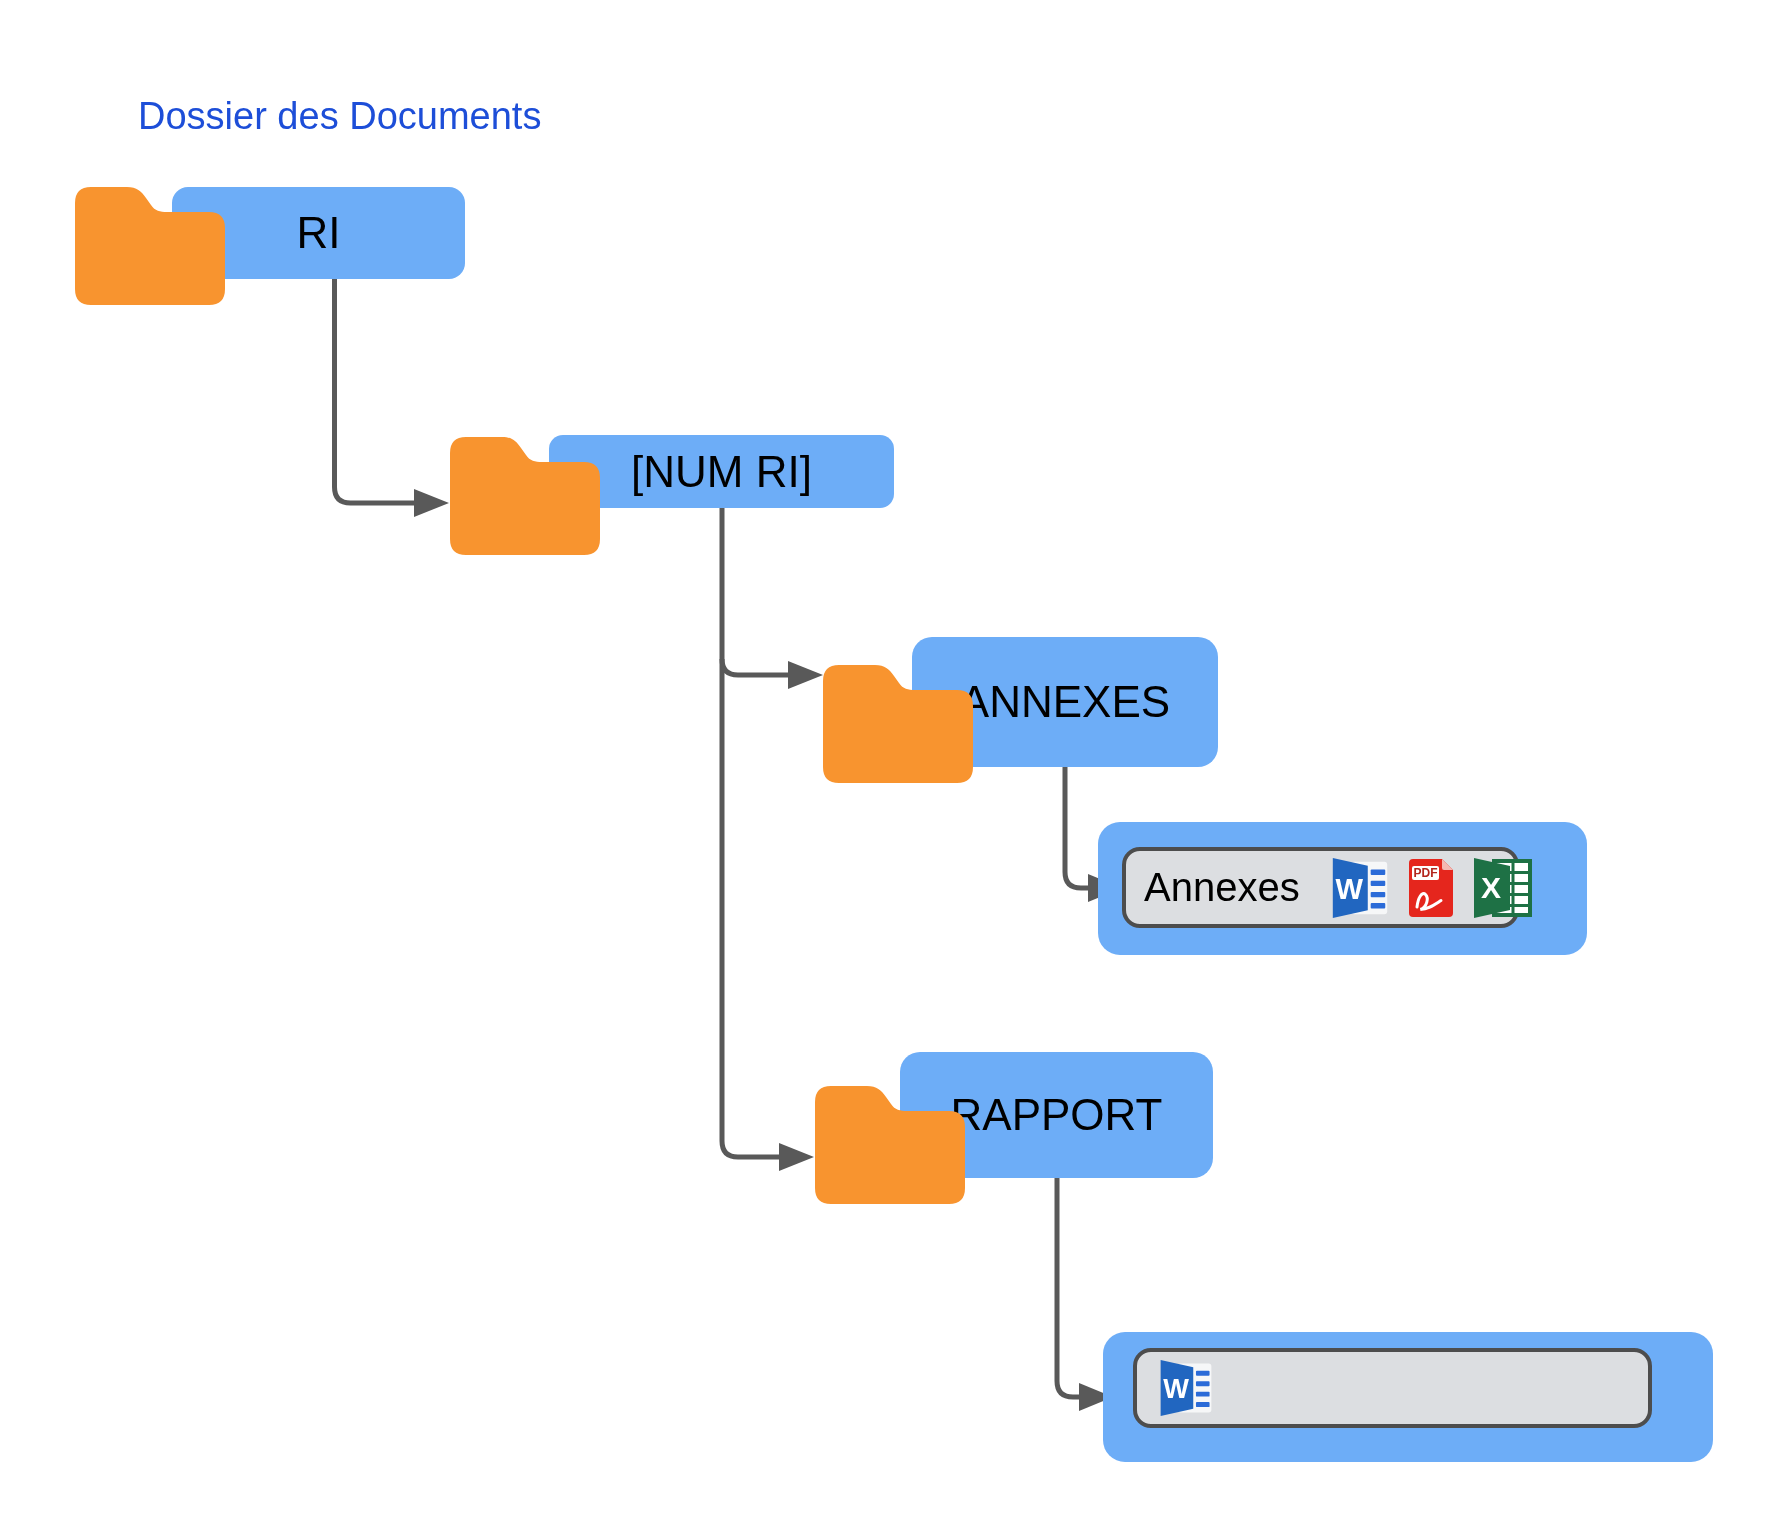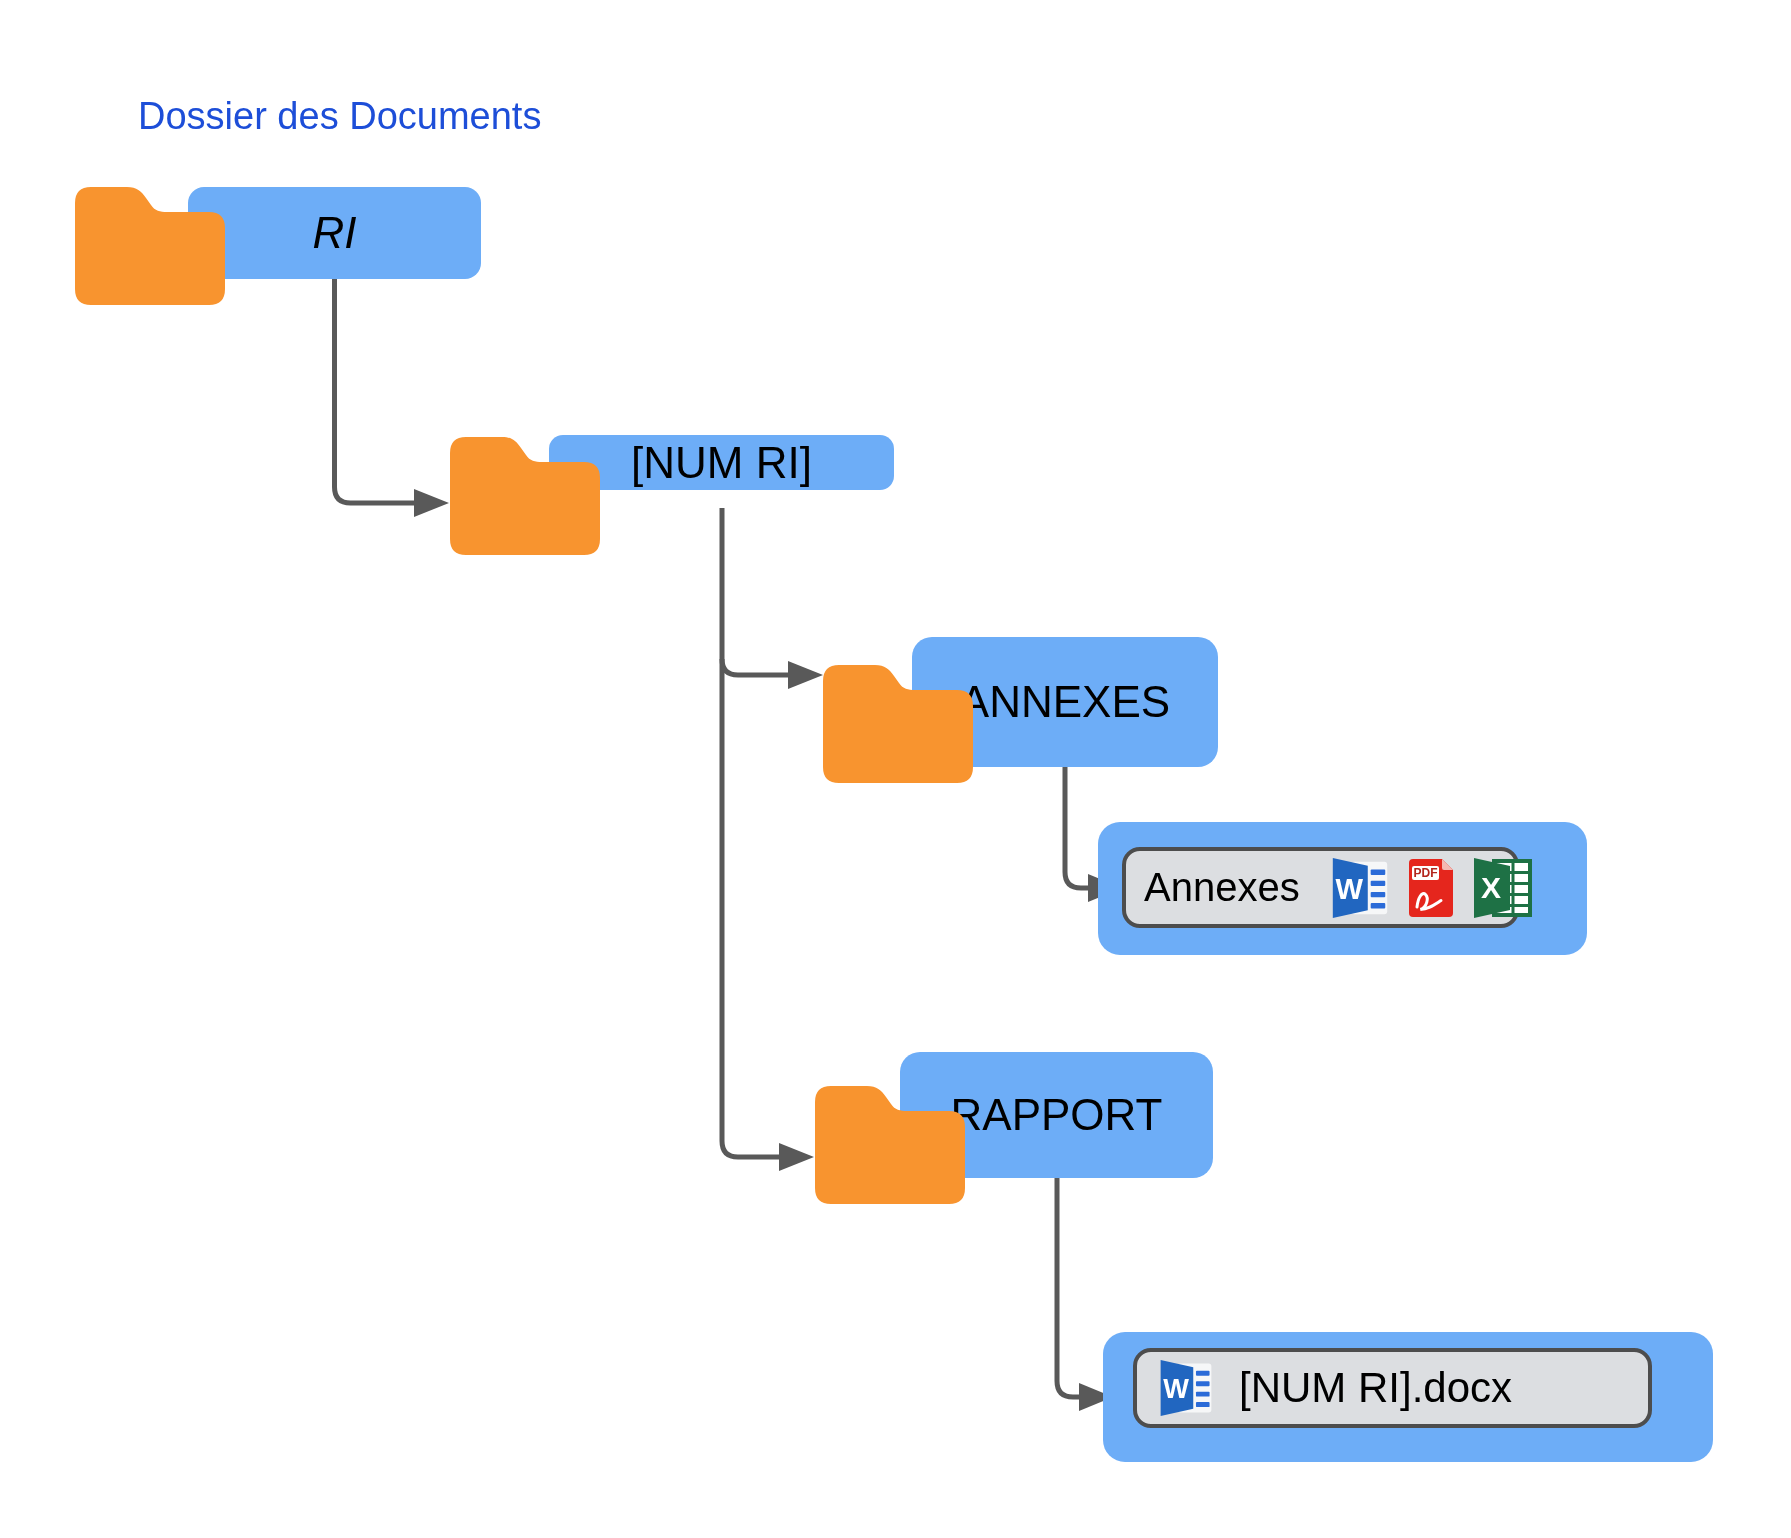--- a/index.html
+++ b/index.html
@@ -53,28 +53,28 @@
       <polygon points="788,661 823,675 788,689"></polygon>
       <polygon points="779,1143 814,1157 779,1171"></polygon>
       <polygon points="1088,874 1122,888 1088,902"></polygon>
       <polygon points="1079,1383 1113,1397 1079,1411"></polygon>
     </g>
   </svg>
 
   <div class="page-title">Dossier des Documents</div>
 
   <div class="node">
-    <div class="label-box" style="left:188px;top:187px;width:293px;height:92px;border-radius:16px;font-style:italic;">RI</div>
+    <div class="label-box" style="left:172px;top:187px;width:293px;height:92px;border-radius:16px;">RI</div>
     <svg class="folder" style="left:75px;top:187px;" width="150" height="118">
       <use href="#folder-shape" fill="#F8942F"></use>
     </svg>
   </div>
 
   <div class="node">
-    <div class="label-box" style="left:549px;top:435px;width:345px;height:55px;border-radius:14px;">[NUM RI]</div>
+    <div class="label-box" style="left:549px;top:435px;width:345px;height:73px;border-radius:14px;">[NUM RI]</div>
     <svg class="folder" style="left:450px;top:437px;" width="150" height="118">
       <use href="#folder-shape" fill="#F8942F"></use>
     </svg>
   </div>
 
   <div class="node">
     <div class="label-box" style="left:912px;top:637px;width:306px;height:130px;border-radius:20px;">ANNEXES</div>
     <svg class="folder" style="left:823px;top:665px;" width="150" height="118">
       <use href="#folder-shape" fill="#F8942F"></use>
     </svg>
@@ -128,17 +128,16 @@
         <g fill="#2B6BD8">
           <rect x="43" y="16" width="15" height="5.5" rx="1"></rect>
           <rect x="43" y="27.5" width="15" height="5.5" rx="1"></rect>
           <rect x="43" y="39" width="15" height="5.5" rx="1"></rect>
           <rect x="43" y="50.5" width="15" height="5.5" rx="1"></rect>
         </g>
         <path d="M4 4 L40 12 V58 L4 66 Z" fill="#2166C0"></path>
         <text x="21" y="46" font-size="30" font-weight="bold" fill="#fff" text-anchor="middle" font-family="Liberation Sans, sans-serif">W</text>
       </svg>
 
-      <span class="file-label" style="font-size:42px;">[NUM RI].docx</span>
     </div>
   </div>
 
 </div>
 
 </body></html>

